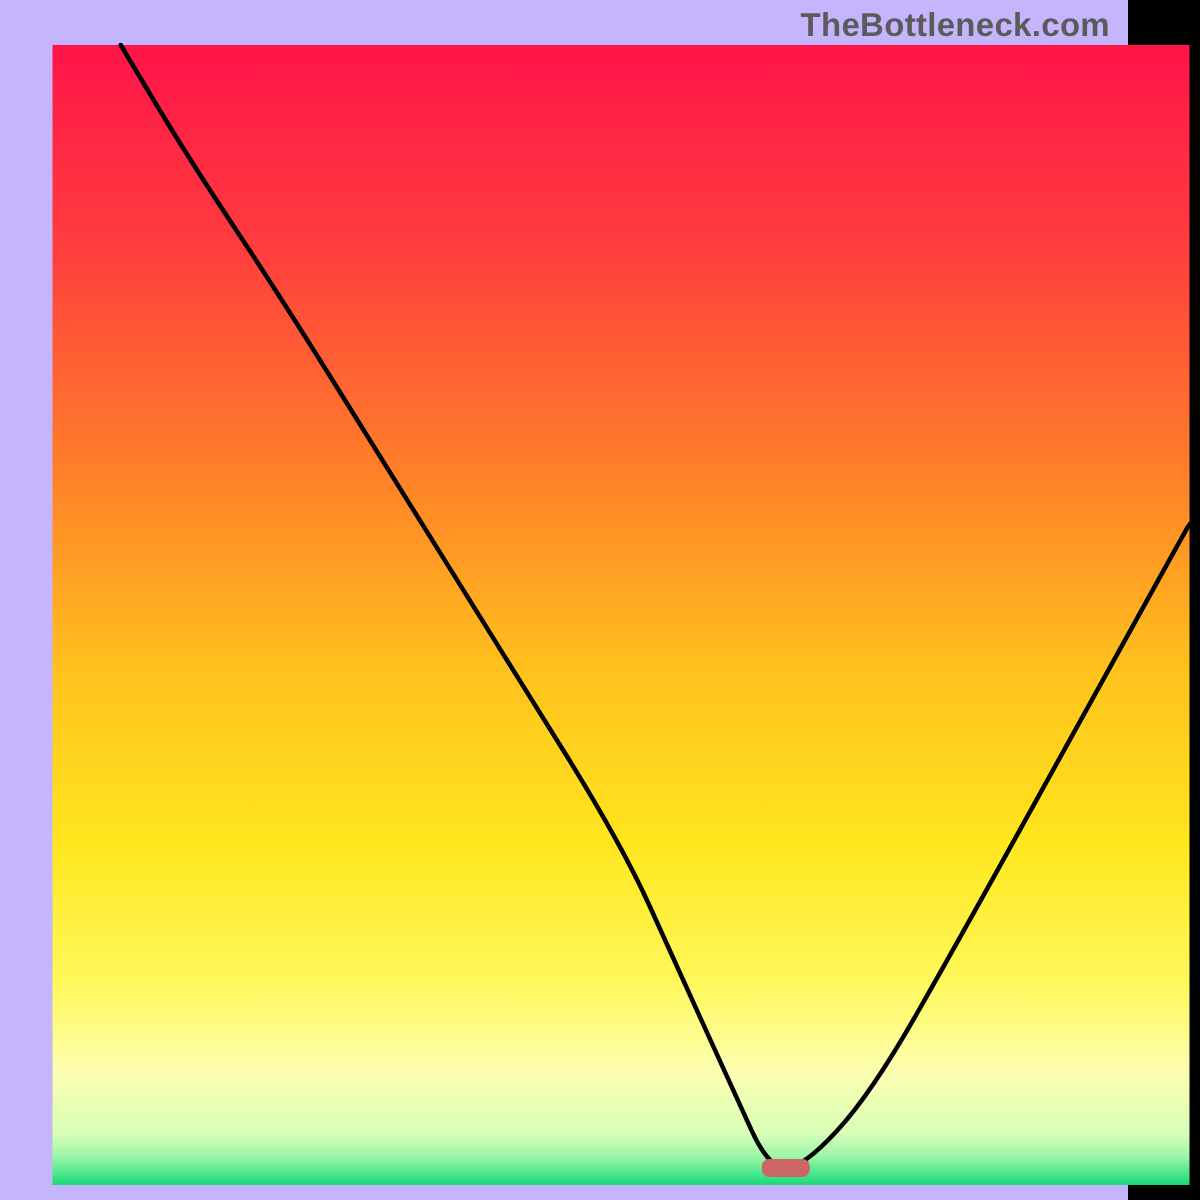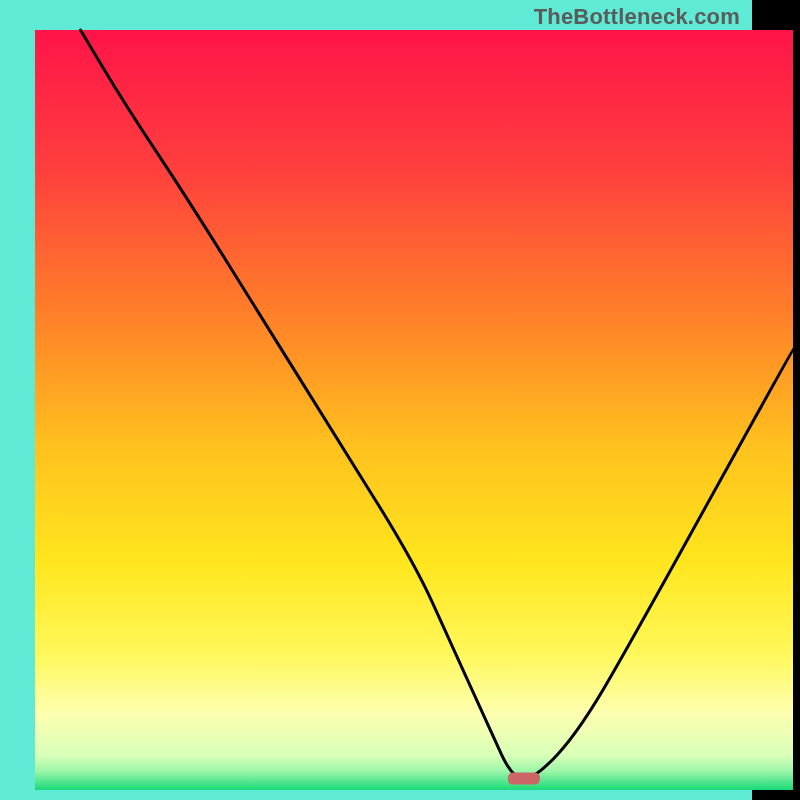--- a/index.html
+++ b/index.html
@@ -7,21 +7,21 @@
     padding: 0;
     width: 800px;
     height: 800px;
     background: #000;
     overflow: hidden;
   }
   .stage {
     position: relative;
     width: 752px;
     height: 800px;
-    background: #5eead4;
+    background: #c4b5fd;
   }
   .watermark {
     position: absolute;
     top: 4px;
     right: 12px;
     font-family: Arial, Helvetica, sans-serif;
     font-size: 22px;
     font-weight: 600;
     color: #5b5b5b;
     letter-spacing: 0.2px;

